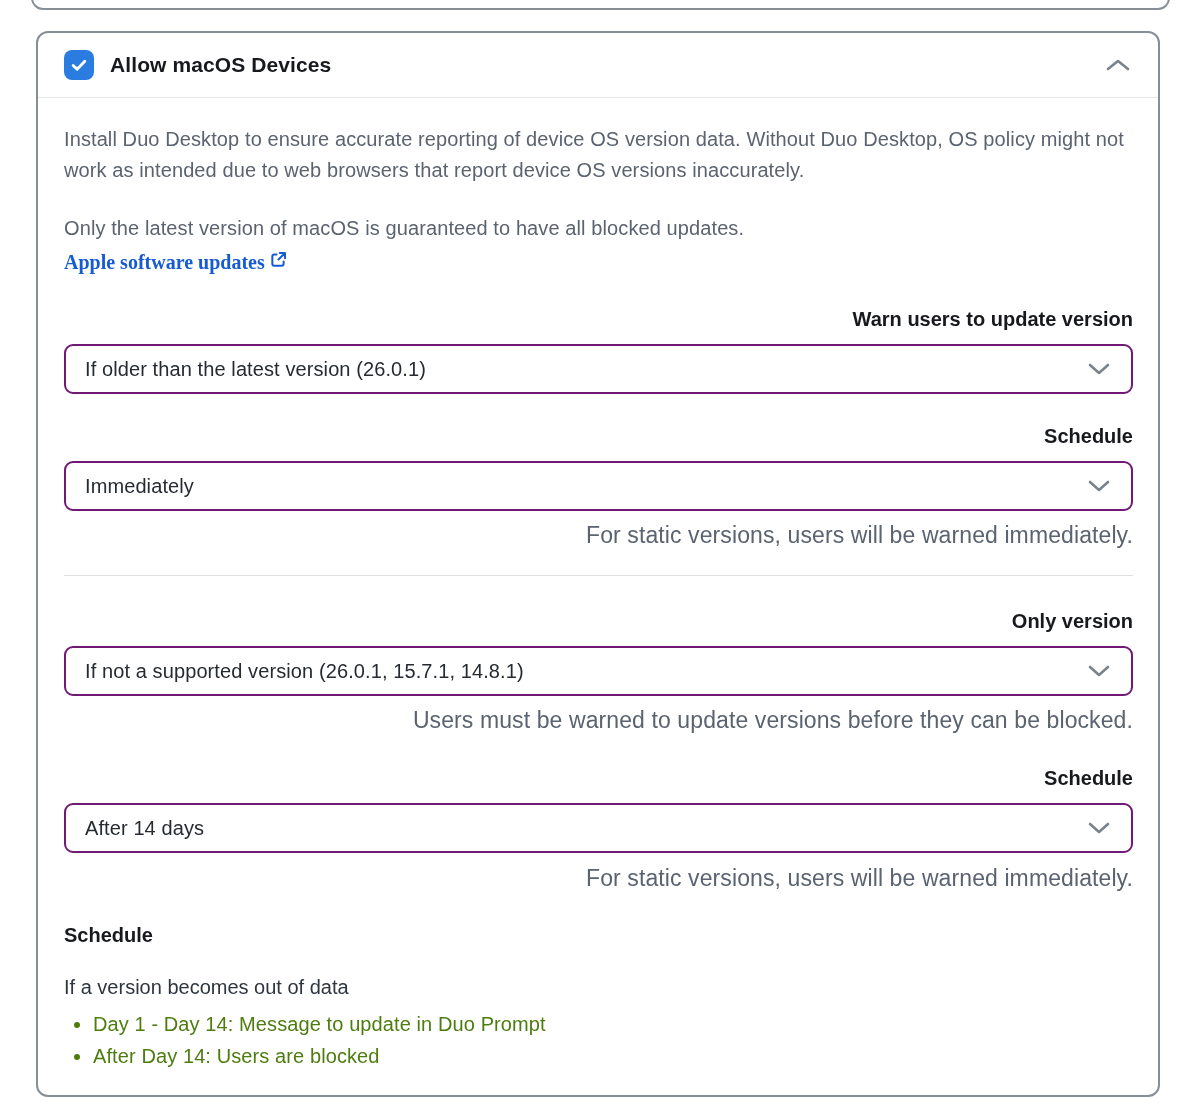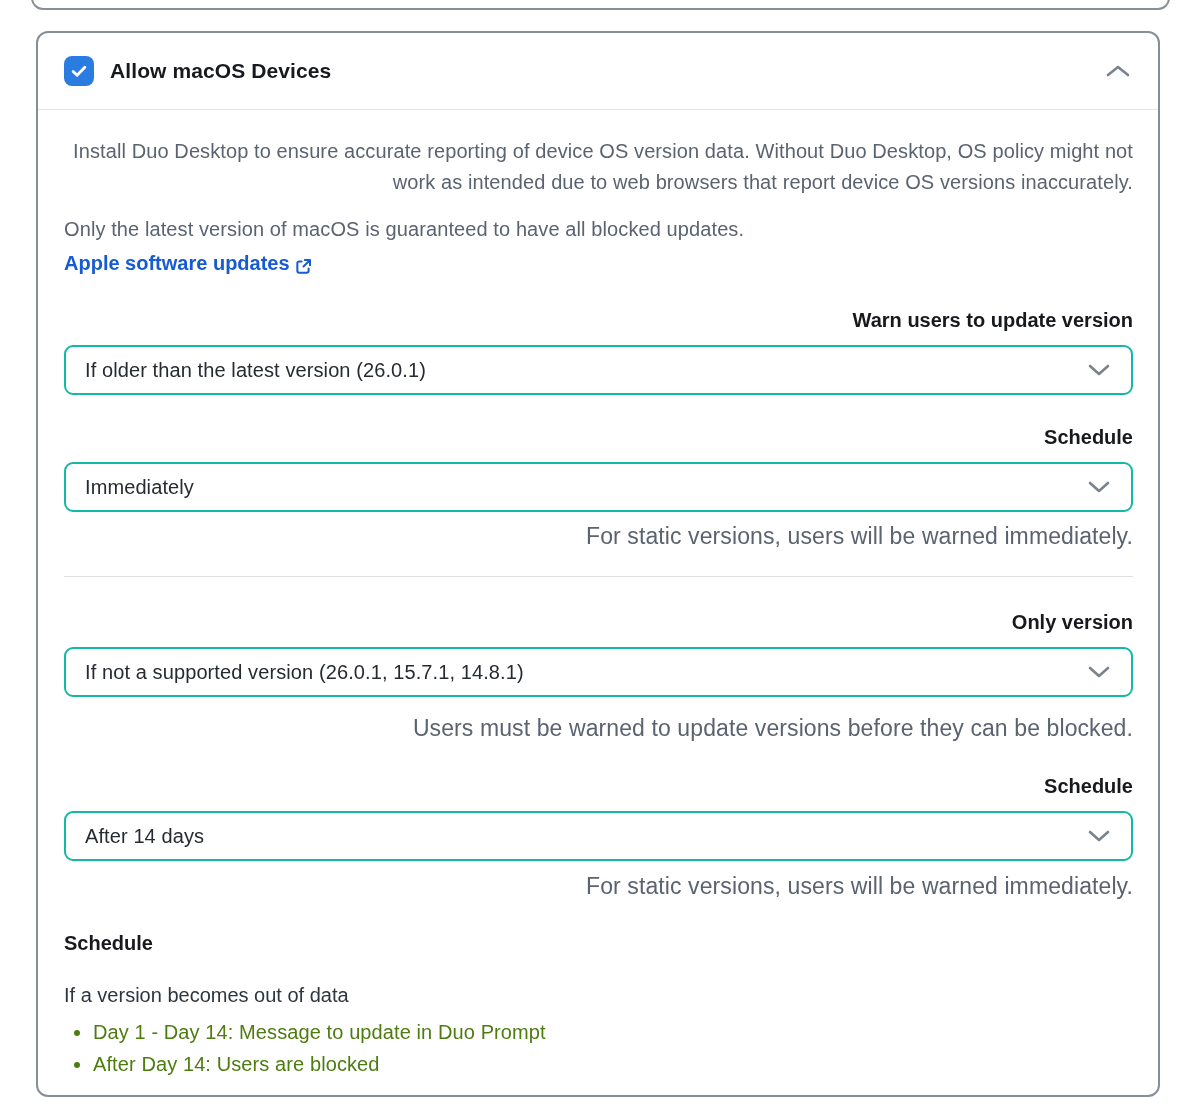--- a/index.html
+++ b/index.html
@@ -33,21 +33,21 @@
     width: 1124px;
     height: 1066px;
     border: 2px solid #878E96;
     border-radius: 12px;
     background: #fff;
   }
 
   .card-header {
     display: flex;
     align-items: center;
-    height: 77px;
+    height: 65px;
     padding: 0 22px 0 26px;
     border-bottom: 1px solid #E5E6E8;
   }
 
   .checkbox {
     width: 30px;
     height: 30px;
     border-radius: 8px;
     background: #2B7CE0;
     display: flex;
@@ -79,29 +79,30 @@
     padding: 26px 25px 0 26px;
     font-size: 20px;
   }
 
   .body-text {
     margin: 0;
     line-height: 31px;
     color: #5B6370;
     letter-spacing: 0.1px;
   }
-  .p1 { margin-bottom: 16px; text-align: right; }
+  .p1 { margin-bottom: 27px; }
   .p2 { margin-bottom: 7px; }
 
   .link-row {
     display: inline-flex;
-    align-items: flex-end;
+    align-items: flex-start;
     gap: 5px;
     text-decoration: none;
     cursor: pointer;
+    font-family: Liberation Serif, serif;
   }
   .link-label {
     font-size: 20px;
     font-weight: 700;
     color: #175BD2;
   }
 
   .field { margin-top: 33px; text-align: right; }
   .field.tight { margin-top: 30px; }
 
@@ -110,21 +111,21 @@
     font-size: 20px;
     font-weight: 700;
     color: #17191D;
     line-height: 24px;
     margin: 0 0 13px 0;
   }
 
   .select {
     height: 50px;
     width: 100%;
-    border: 2px solid #14b8a6;
+    border: 2px solid #701a75;
     border-radius: 9px;
     background: #fff;
     display: flex;
     align-items: center;
     justify-content: space-between;
     padding: 0 20px 0 19px;
     cursor: pointer;
   }
   .select-value {
     font-size: 20px;
@@ -228,21 +229,21 @@
     <hr class="divider">
 
     <div class="field">
       <label class="field-label">Only version</label>
       <div class="select" role="combobox">
         <span class="select-value">If not a supported version (26.0.1, 15.7.1, 14.8.1)</span>
         <svg width="24" height="14" viewBox="0 0 24 14" aria-hidden="true">
           <path d="M3 3 L12 11 L21 3" fill="none" stroke="#7A828C" stroke-width="2.6" stroke-linecap="round" stroke-linejoin="round"></path>
         </svg>
       </div>
-      <p class="help-text" style="margin-top:19px">Users must be warned to update versions before they can be blocked.</p>
+      <p class="help-text" style="margin-top:12px">Users must be warned to update versions before they can be blocked.</p>
     </div>
 
     <div class="field" style="margin-top:34px">
       <label class="field-label">Schedule</label>
       <div class="select" role="combobox">
         <span class="select-value">After 14 days</span>
         <svg width="24" height="14" viewBox="0 0 24 14" aria-hidden="true">
           <path d="M3 3 L12 11 L21 3" fill="none" stroke="#7A828C" stroke-width="2.6" stroke-linecap="round" stroke-linejoin="round"></path>
         </svg>
       </div>

